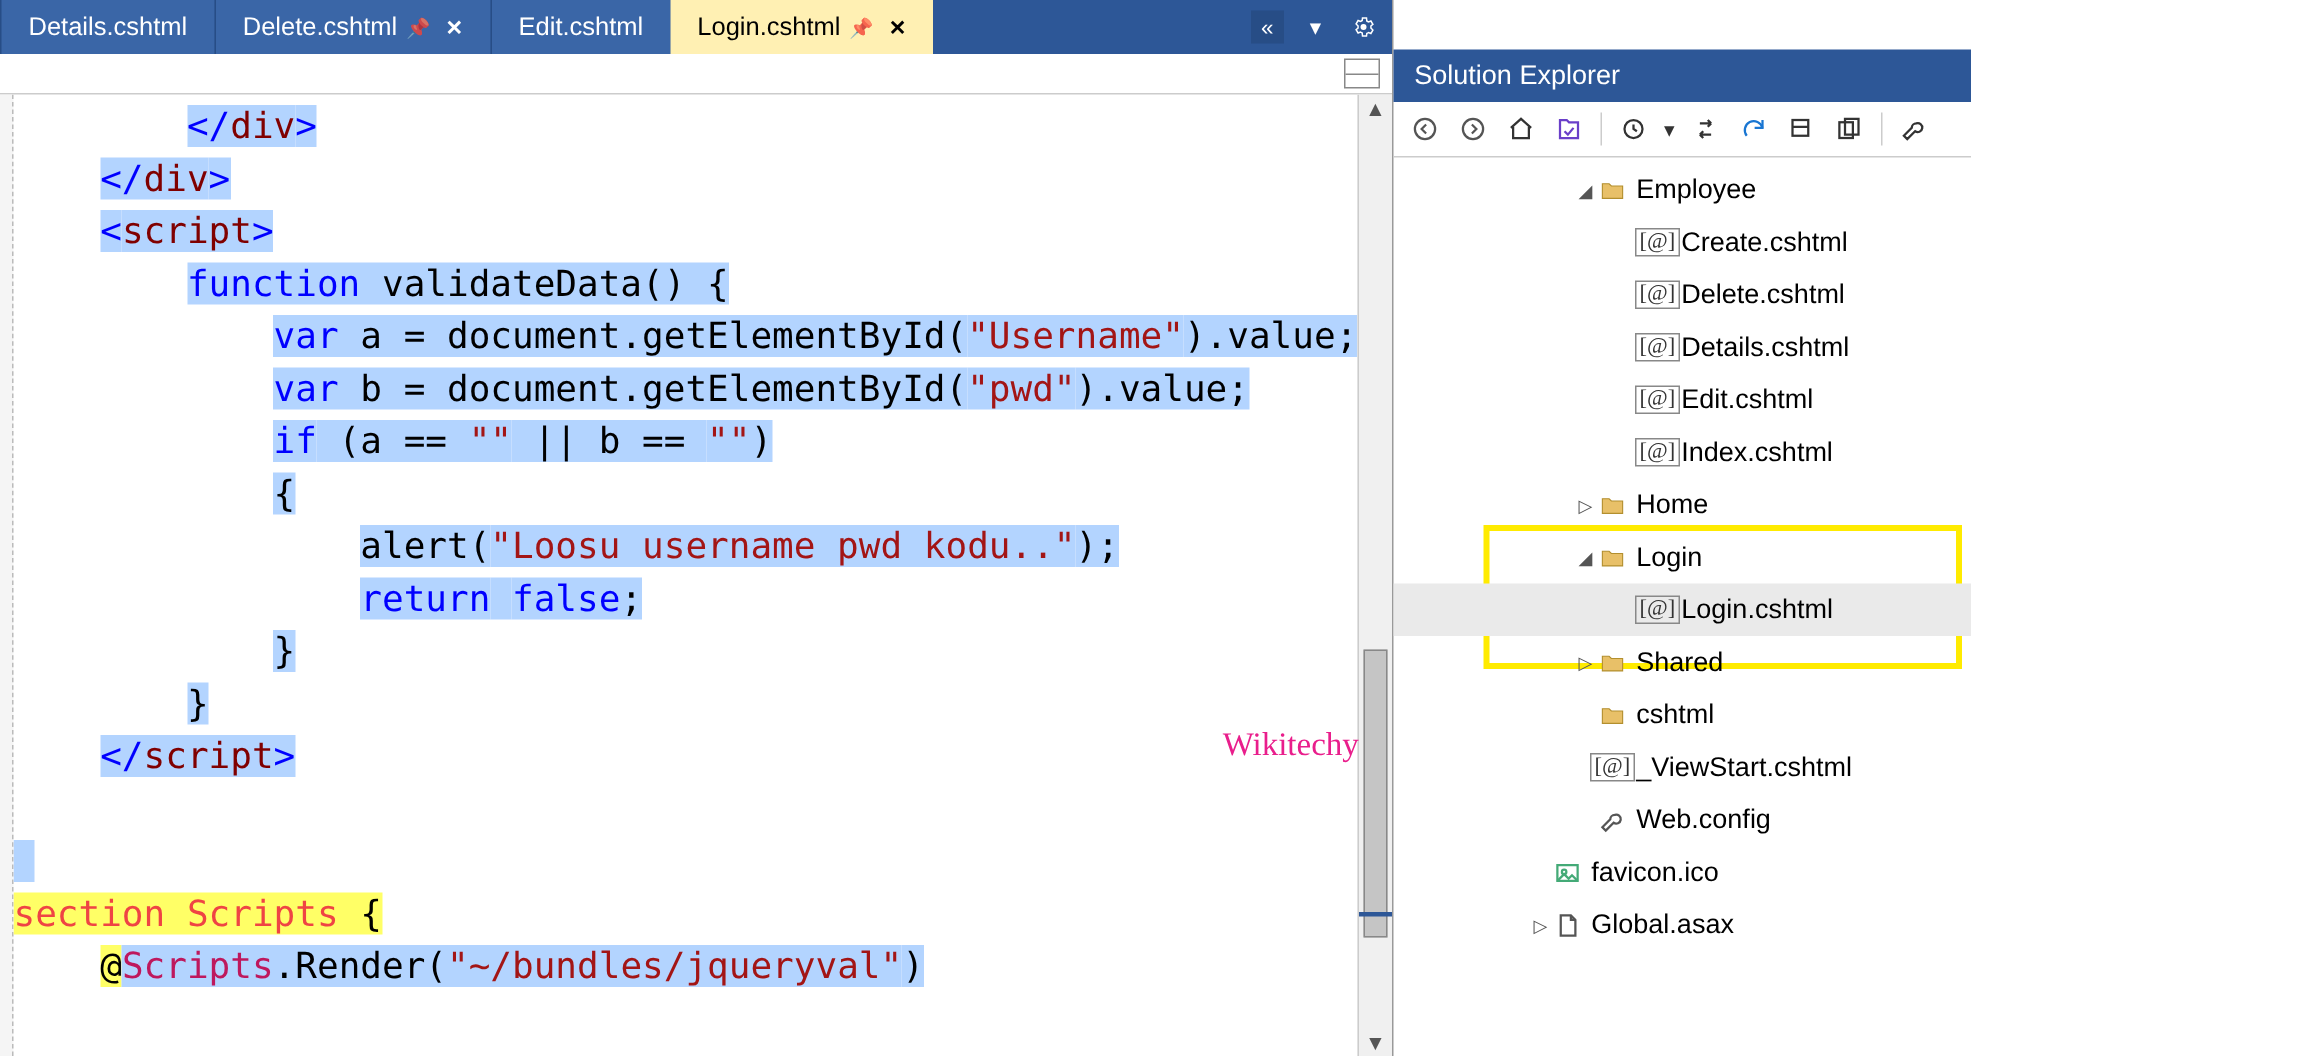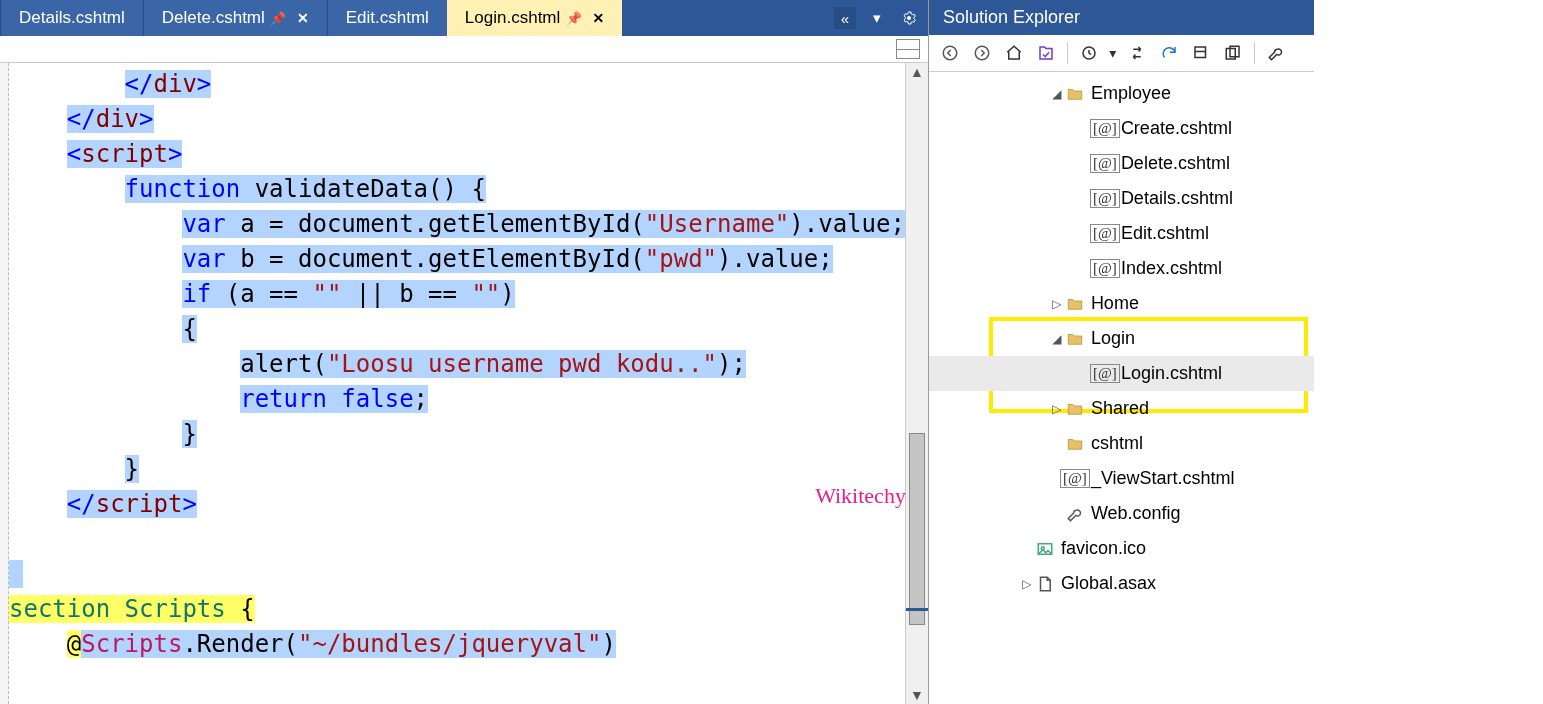--- a/index.html
+++ b/index.html
@@ -18,32 +18,32 @@
   .split-btn::after{content:"";position:absolute;left:0;right:0;top:50%;border-top:1px solid #888;}
   .code-body{flex:1;display:flex;overflow:hidden;position:relative;}
   .code-gutter{width:8px;background:#f5f5f5;border-right:1px dashed #bbb;}
   .code{flex:1;padding:4px 0 0 0;font-family:Consolas,monospace;font-size:24px;line-height:35px;white-space:pre;overflow:hidden;color:#000;}
   .sel{background:#b3d4ff;}
   .kw{color:#0000ff;}
   .tagc{color:#800000;}
   .str{color:#a31515;}
   .atkw{color:#be185d;}
   .yellow{background:#ffff66;}
-  .section-kw{color:#0f766e;}
+  .section-kw{color:#ef4444;}
   .watermark{position:absolute;right:22px;top:420px;color:#e91e8c;font-size:22px;font-family:"Segoe UI";pointer-events:none;}
   .vscroll{width:22px;background:#f0f0f0;border-left:1px solid #ccc;position:relative;}
   .vscroll .arrow{position:absolute;left:0;right:0;height:18px;display:flex;align-items:center;justify-content:center;color:#555;cursor:pointer;}
   .vscroll .arrow.up{top:0;}
   .vscroll .arrow.down{bottom:0;}
   .vscroll .thumb{position:absolute;left:3px;right:3px;top:370px;height:190px;background:#c5c5c5;border:1px solid #888;}
   .vscroll .mark{position:absolute;left:0;right:0;height:3px;background:#2d5797;}
   .vscroll .mark.m1{top:545px;}
 
   .panel{width:455px;display:flex;flex-direction:column;border-left:1px solid #999;background:#fff;}
-  .panel-title{background:#2d5797;color:#fff;padding:7px 14px;font-size:18px;}
+  .panel-title{background:#2d5797;color:#fff;padding:7px 14px;font-size:18px;margin-top:33px;}
   .panel-toolbar{display:flex;align-items:center;gap:2px;padding:4px 6px;border-bottom:1px solid #ccc;}
   .tb-btn{width:30px;height:28px;display:flex;align-items:center;justify-content:center;cursor:pointer;color:#333;border-radius:2px;}
   .tb-sep{width:1px;height:22px;background:#ccc;margin:0 4px;}
   .panel-search{border-bottom:1px solid #ccc;}
   .panel-search input{width:100%;border:none;outline:none;padding:8px 12px;font-size:18px;color:#555;font-family:inherit;}
   .tree{flex:1;overflow:auto;padding-top:4px;font-size:18px;position:relative;}
   .tree-row{display:flex;align-items:center;height:35px;cursor:pointer;position:relative;}
   .tree-row.selected{background:#eaeaea;}
   .indent{display:inline-block;}
   .expander{width:16px;text-align:center;color:#555;font-size:12px;user-select:none;}

